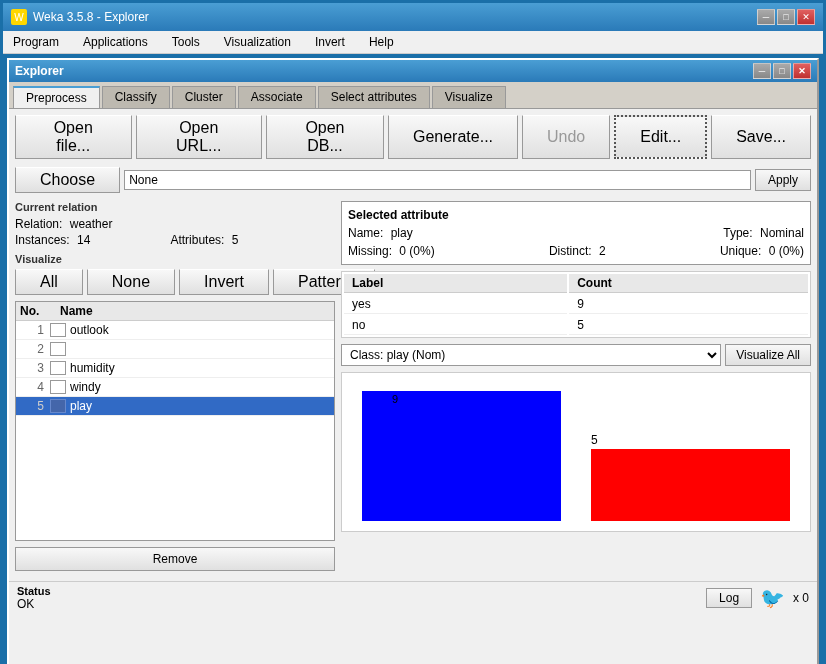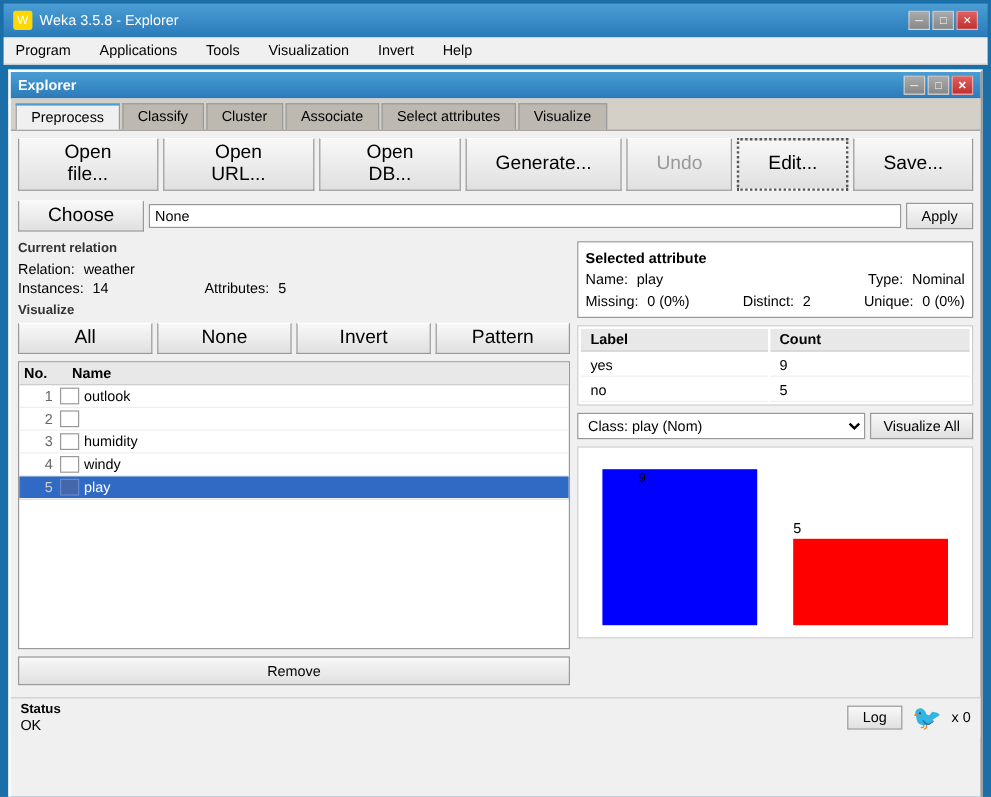--- a/index.html
+++ b/index.html
@@ -80,21 +80,21 @@
     }
     .apply-btn {
       padding: 3px 12px;
       background: linear-gradient(to bottom, #f8f8f8, #e0e0e0);
       border: 1px solid #999;
       cursor: pointer;
     }
 
     .main-area { display: flex; gap: 6px; }
 
-    .left-panel { width: 460px; flex-shrink: 0; }
+    .left-panel { width: 320px; flex-shrink: 0; }
 
     .section-title { font-size: 11px; color: #333; margin-bottom: 4px; font-weight: bold; }
 
     .attr-buttons { display: flex; gap: 4px; margin-bottom: 6px; }
 
     .attr-list { border: 1px solid #999; background: white; height: 240px; overflow-y: auto; margin-bottom: 6px; }
     .attr-header { display: flex; background: #e8e8e8; border-bottom: 1px solid #ccc; padding: 2px 4px; font-weight: bold; }
     .attr-row { display: flex; padding: 2px 4px; border-bottom: 1px solid #eee; align-items: center; }
     .attr-row.selected { background: #316ac5; color: white; }
     .attr-no { width: 30px; text-align: right; padding-right: 6px; color: #666; }

